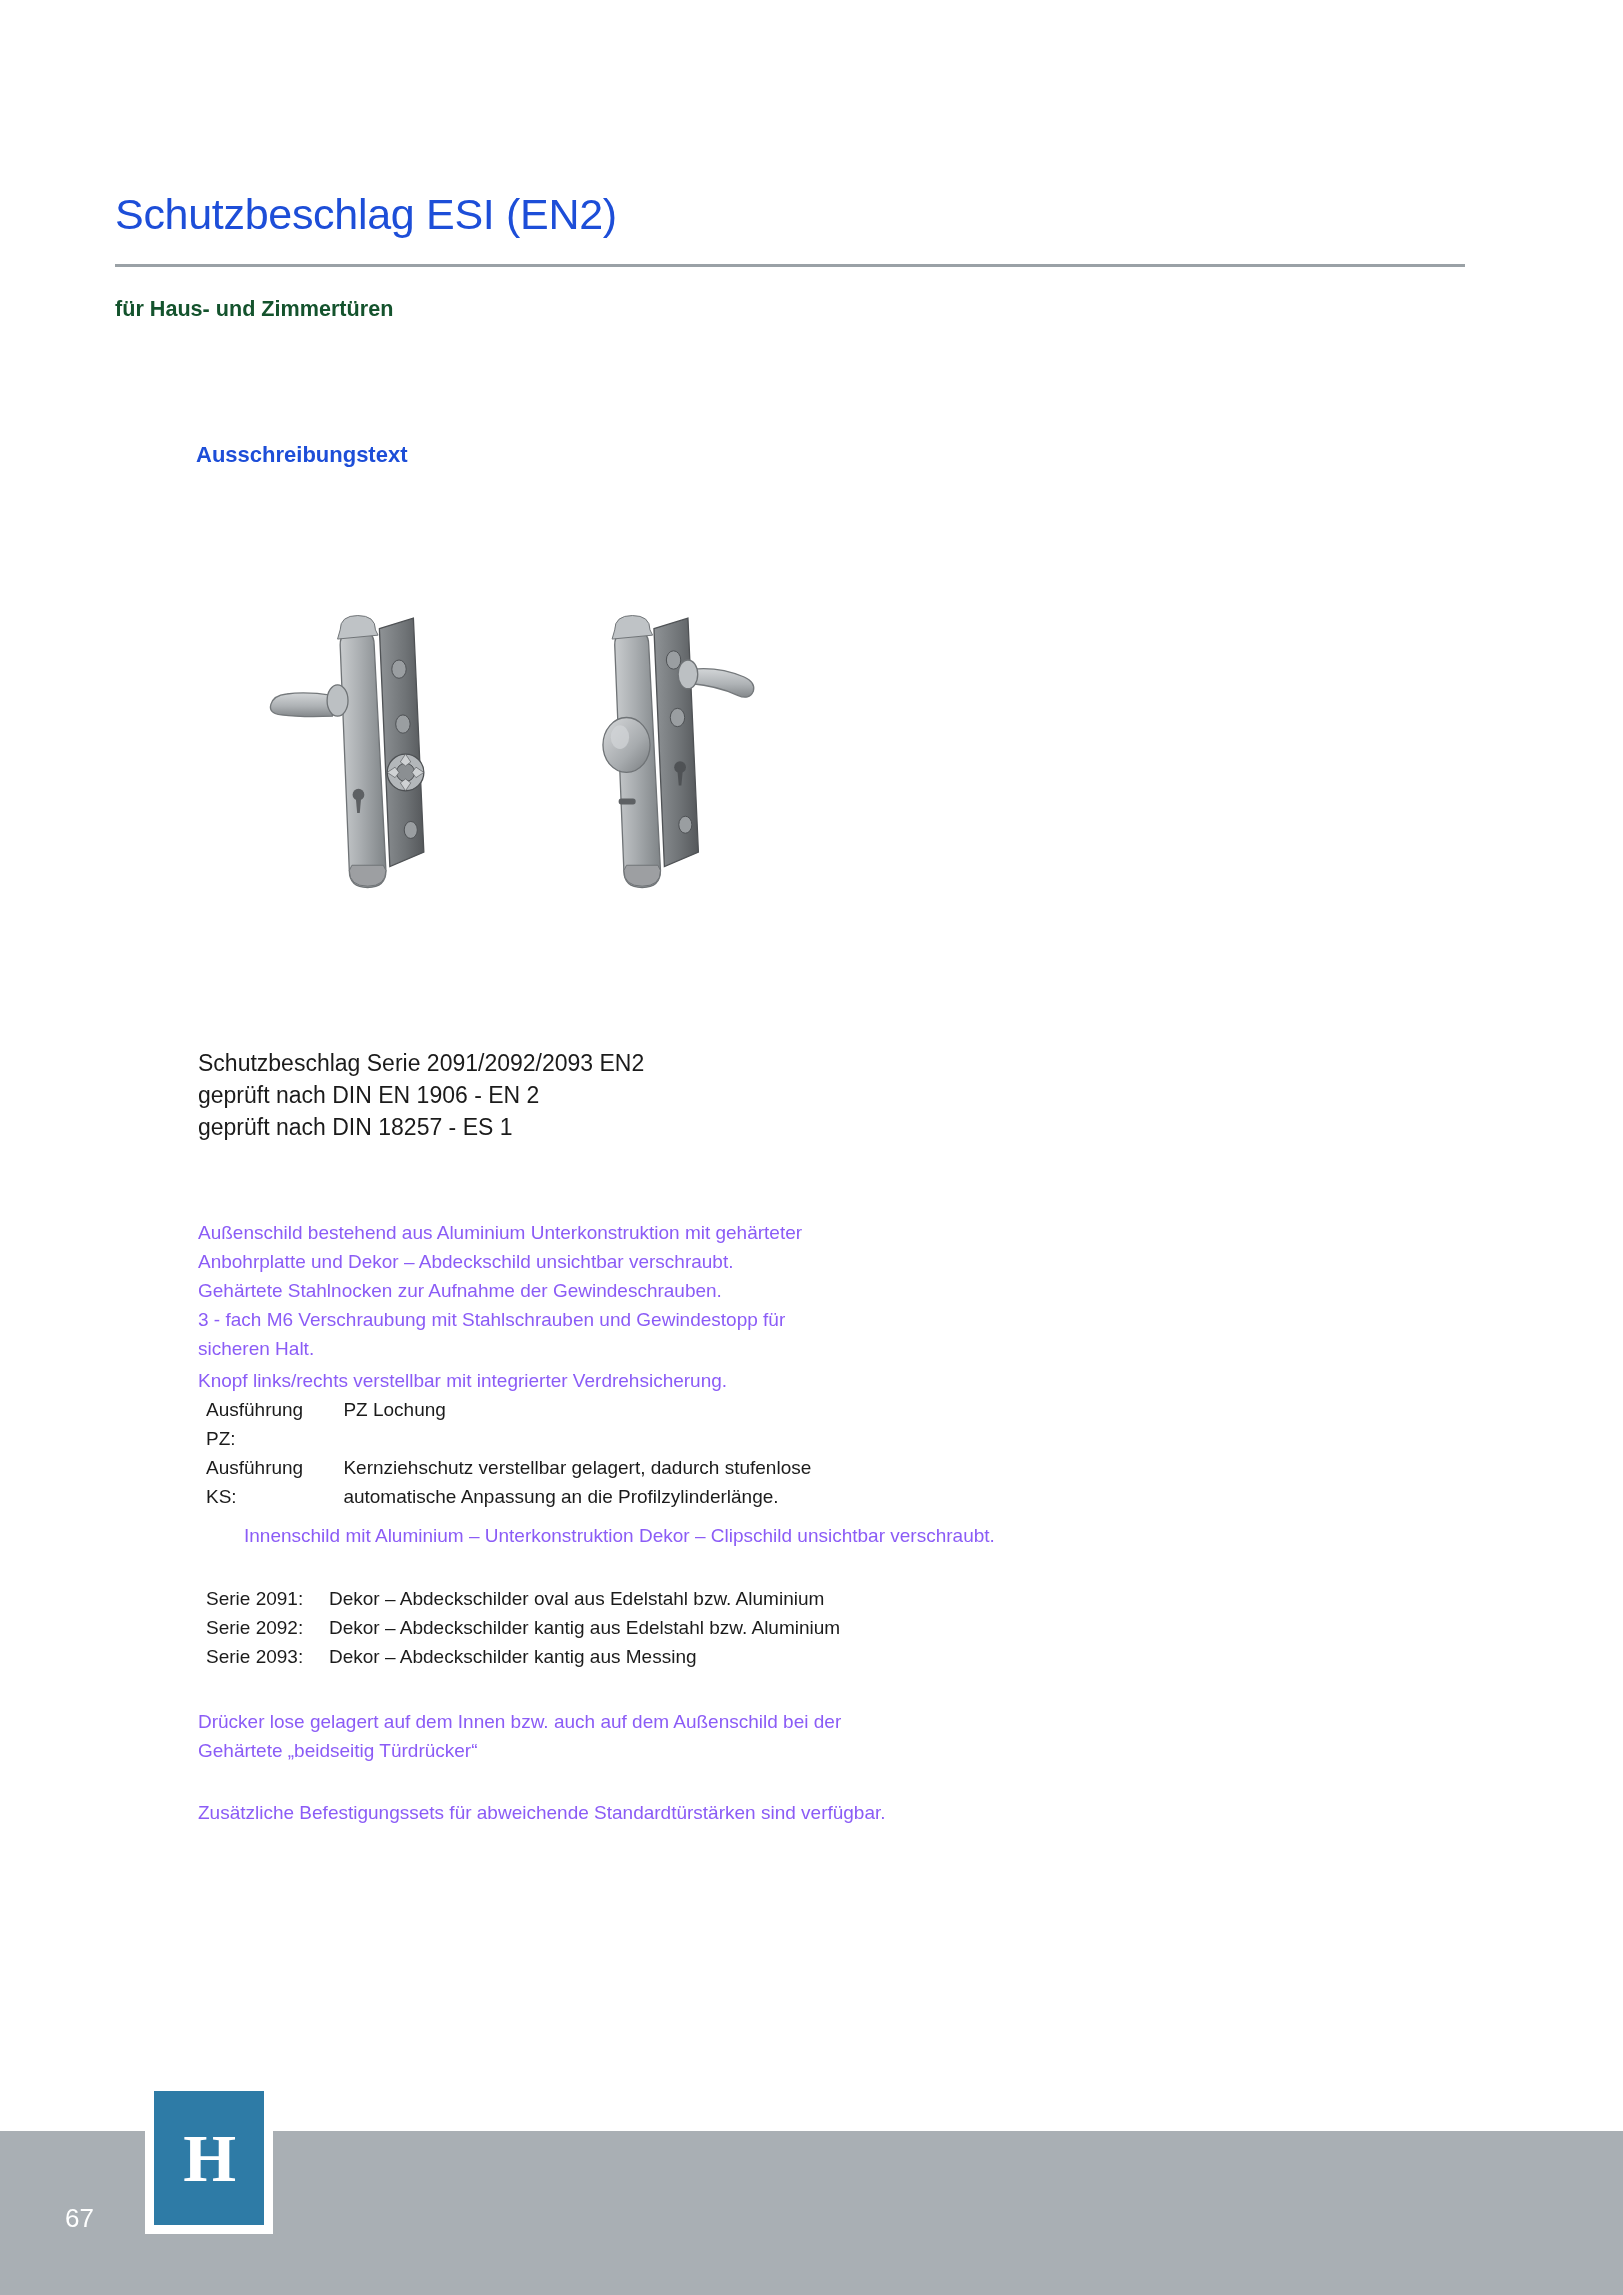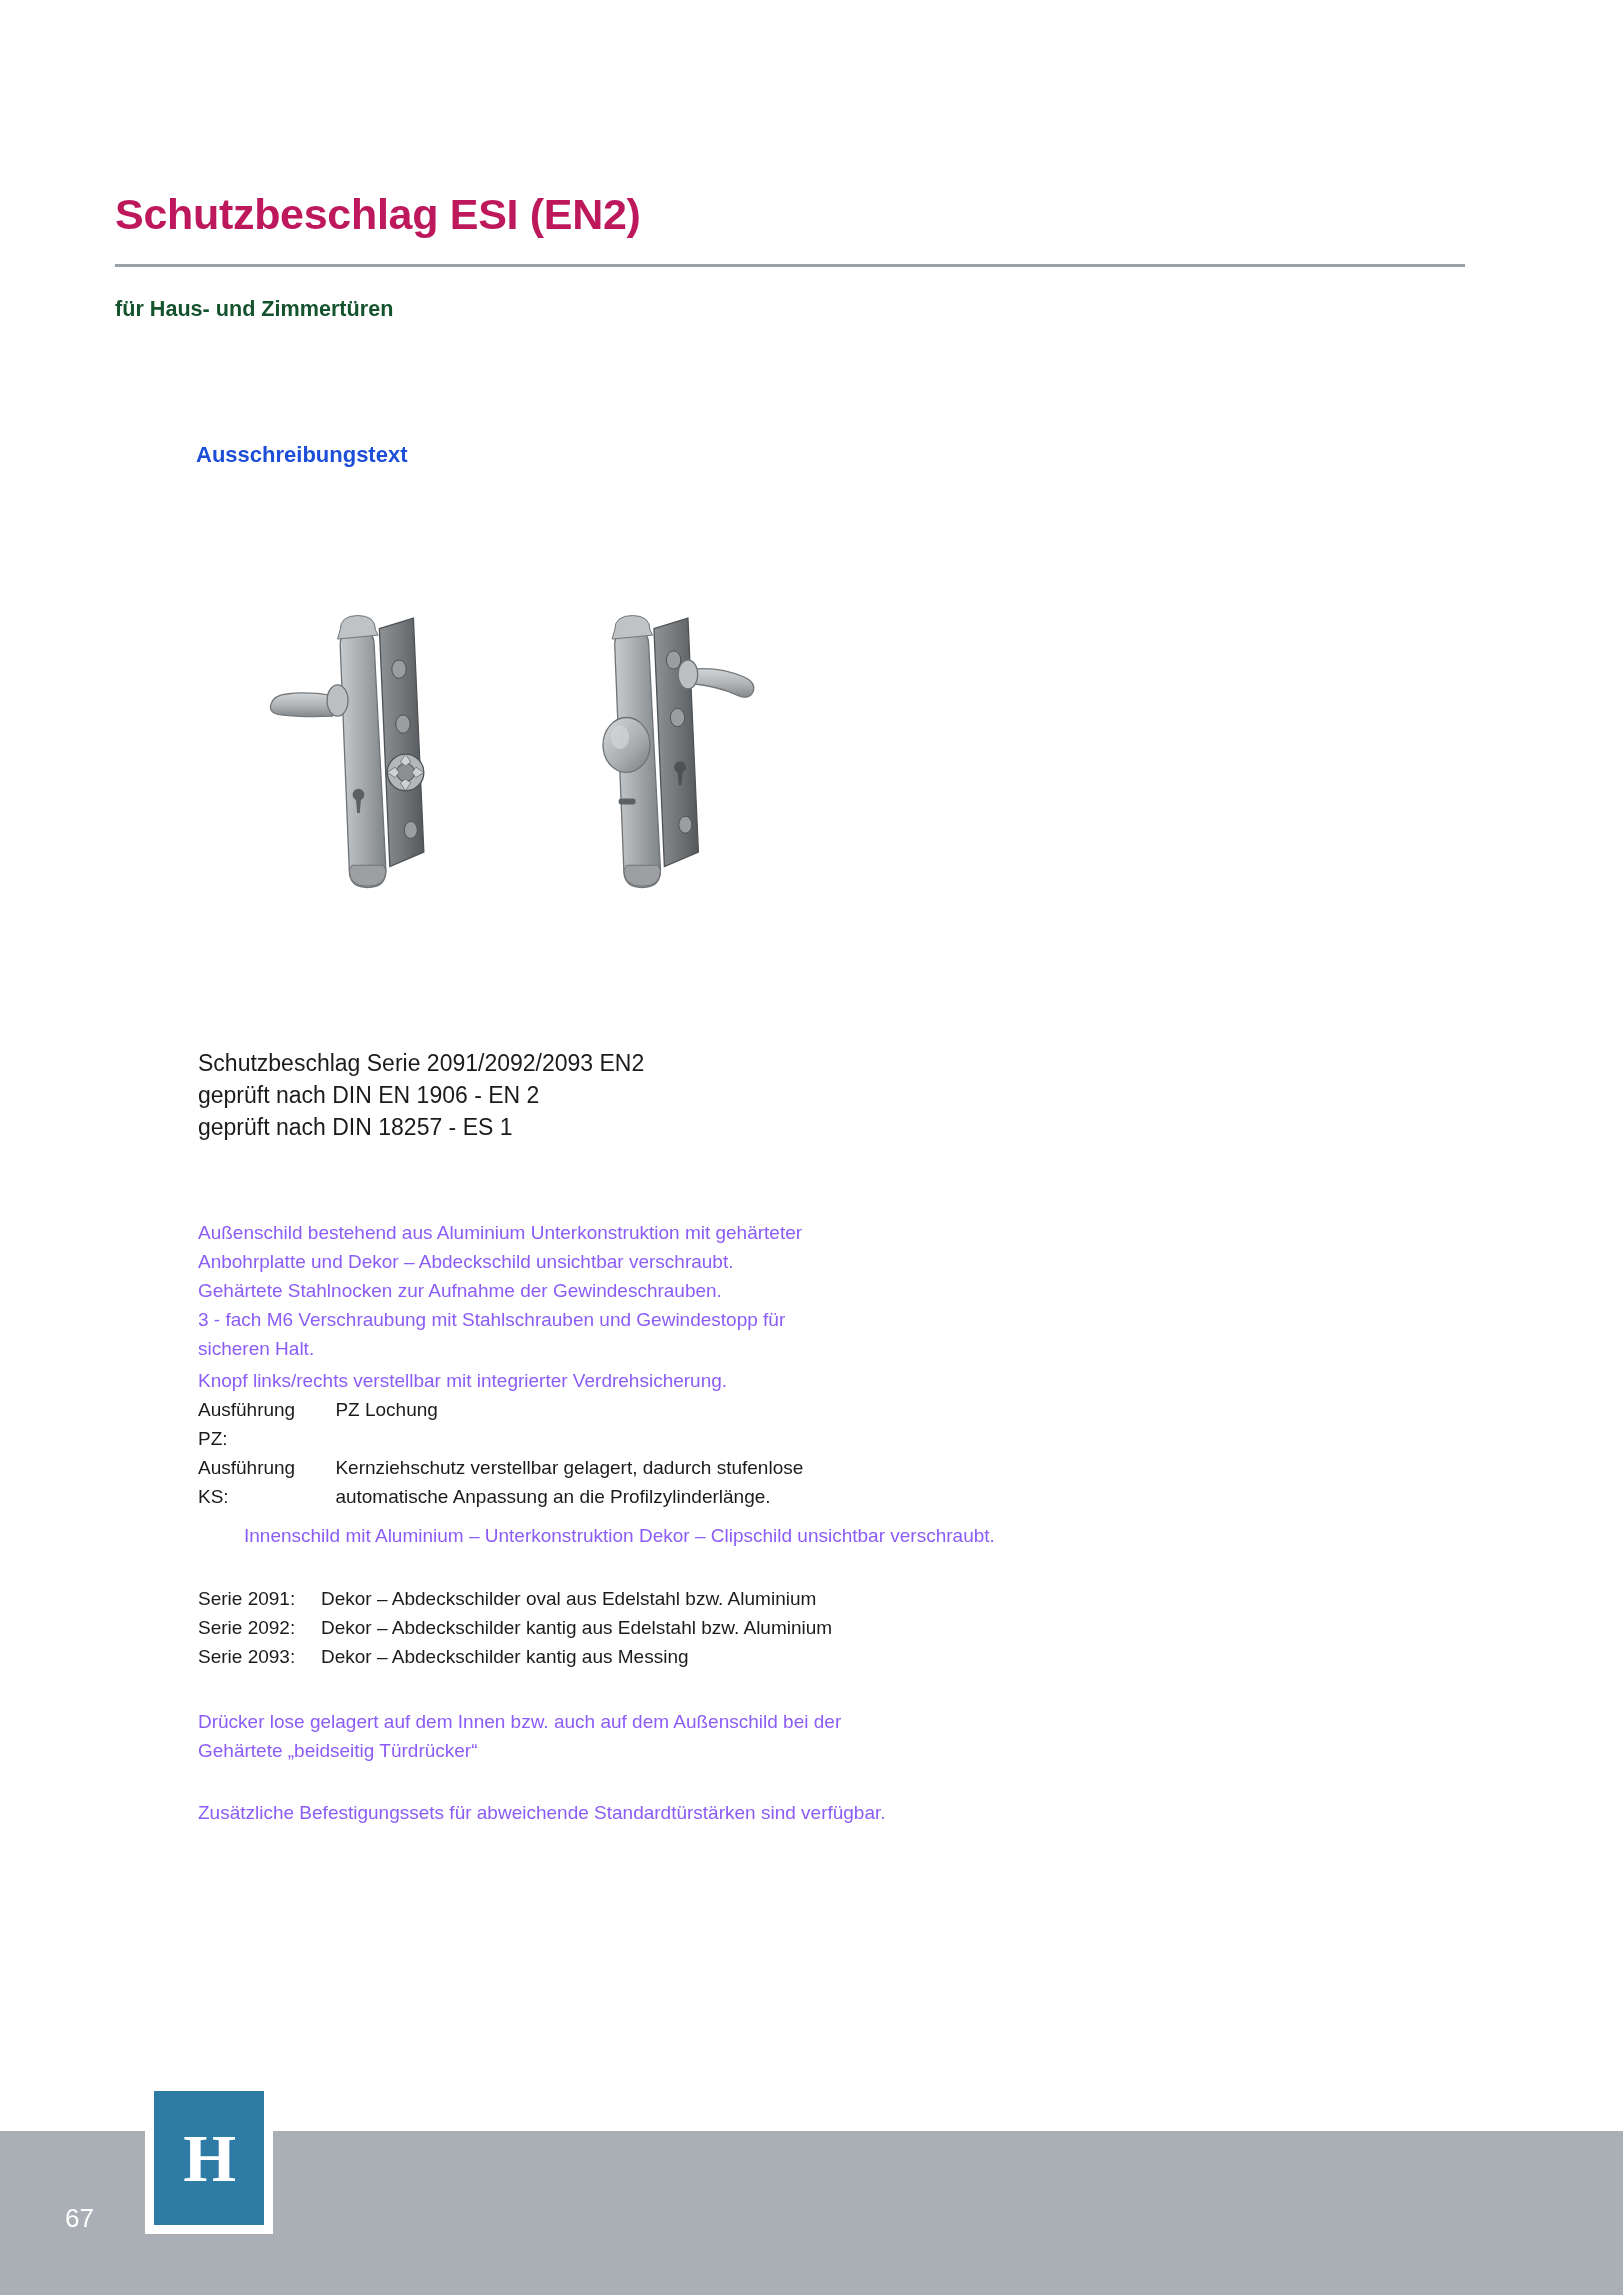--- a/index.html
+++ b/index.html
@@ -19,22 +19,22 @@
     inset: 0;
     background: #ffffff;
   }
 
   
   .header-title {
     position: absolute;
     left: 115px;
     top: 190px;
     font-size: 43px;
-    font-weight: bold;
-    color: #be185d;
+    font-weight: normal;
+    color: #1d4ed8;
     letter-spacing: -0.3px;
   }
   .header-rule {
     position: absolute;
     left: 115px;
     top: 264px;
     width: 1350px;
     height: 2.6px;
     background: #9aa1a6;
   }
@@ -98,20 +98,21 @@
     position: absolute;
     left: 198px;
     font-size: 19px;
     color: #1b1b1b;
     line-height: 29px;
   }
   #spec-ausfuehrung { top: 1395px; }
   #spec-serien { top: 1584px; }
   .spec-row {
     display: flex;
+    margin-left: 8px;
   }
   .spec-row .k {
     width: 123px;
     flex: 0 0 123px;
   }
   .spec-row .v {
     flex: 1 1 auto;
     white-space: pre-line;
   }
   .spec-row.indent-v .v { padding-left: 14.4px; }

